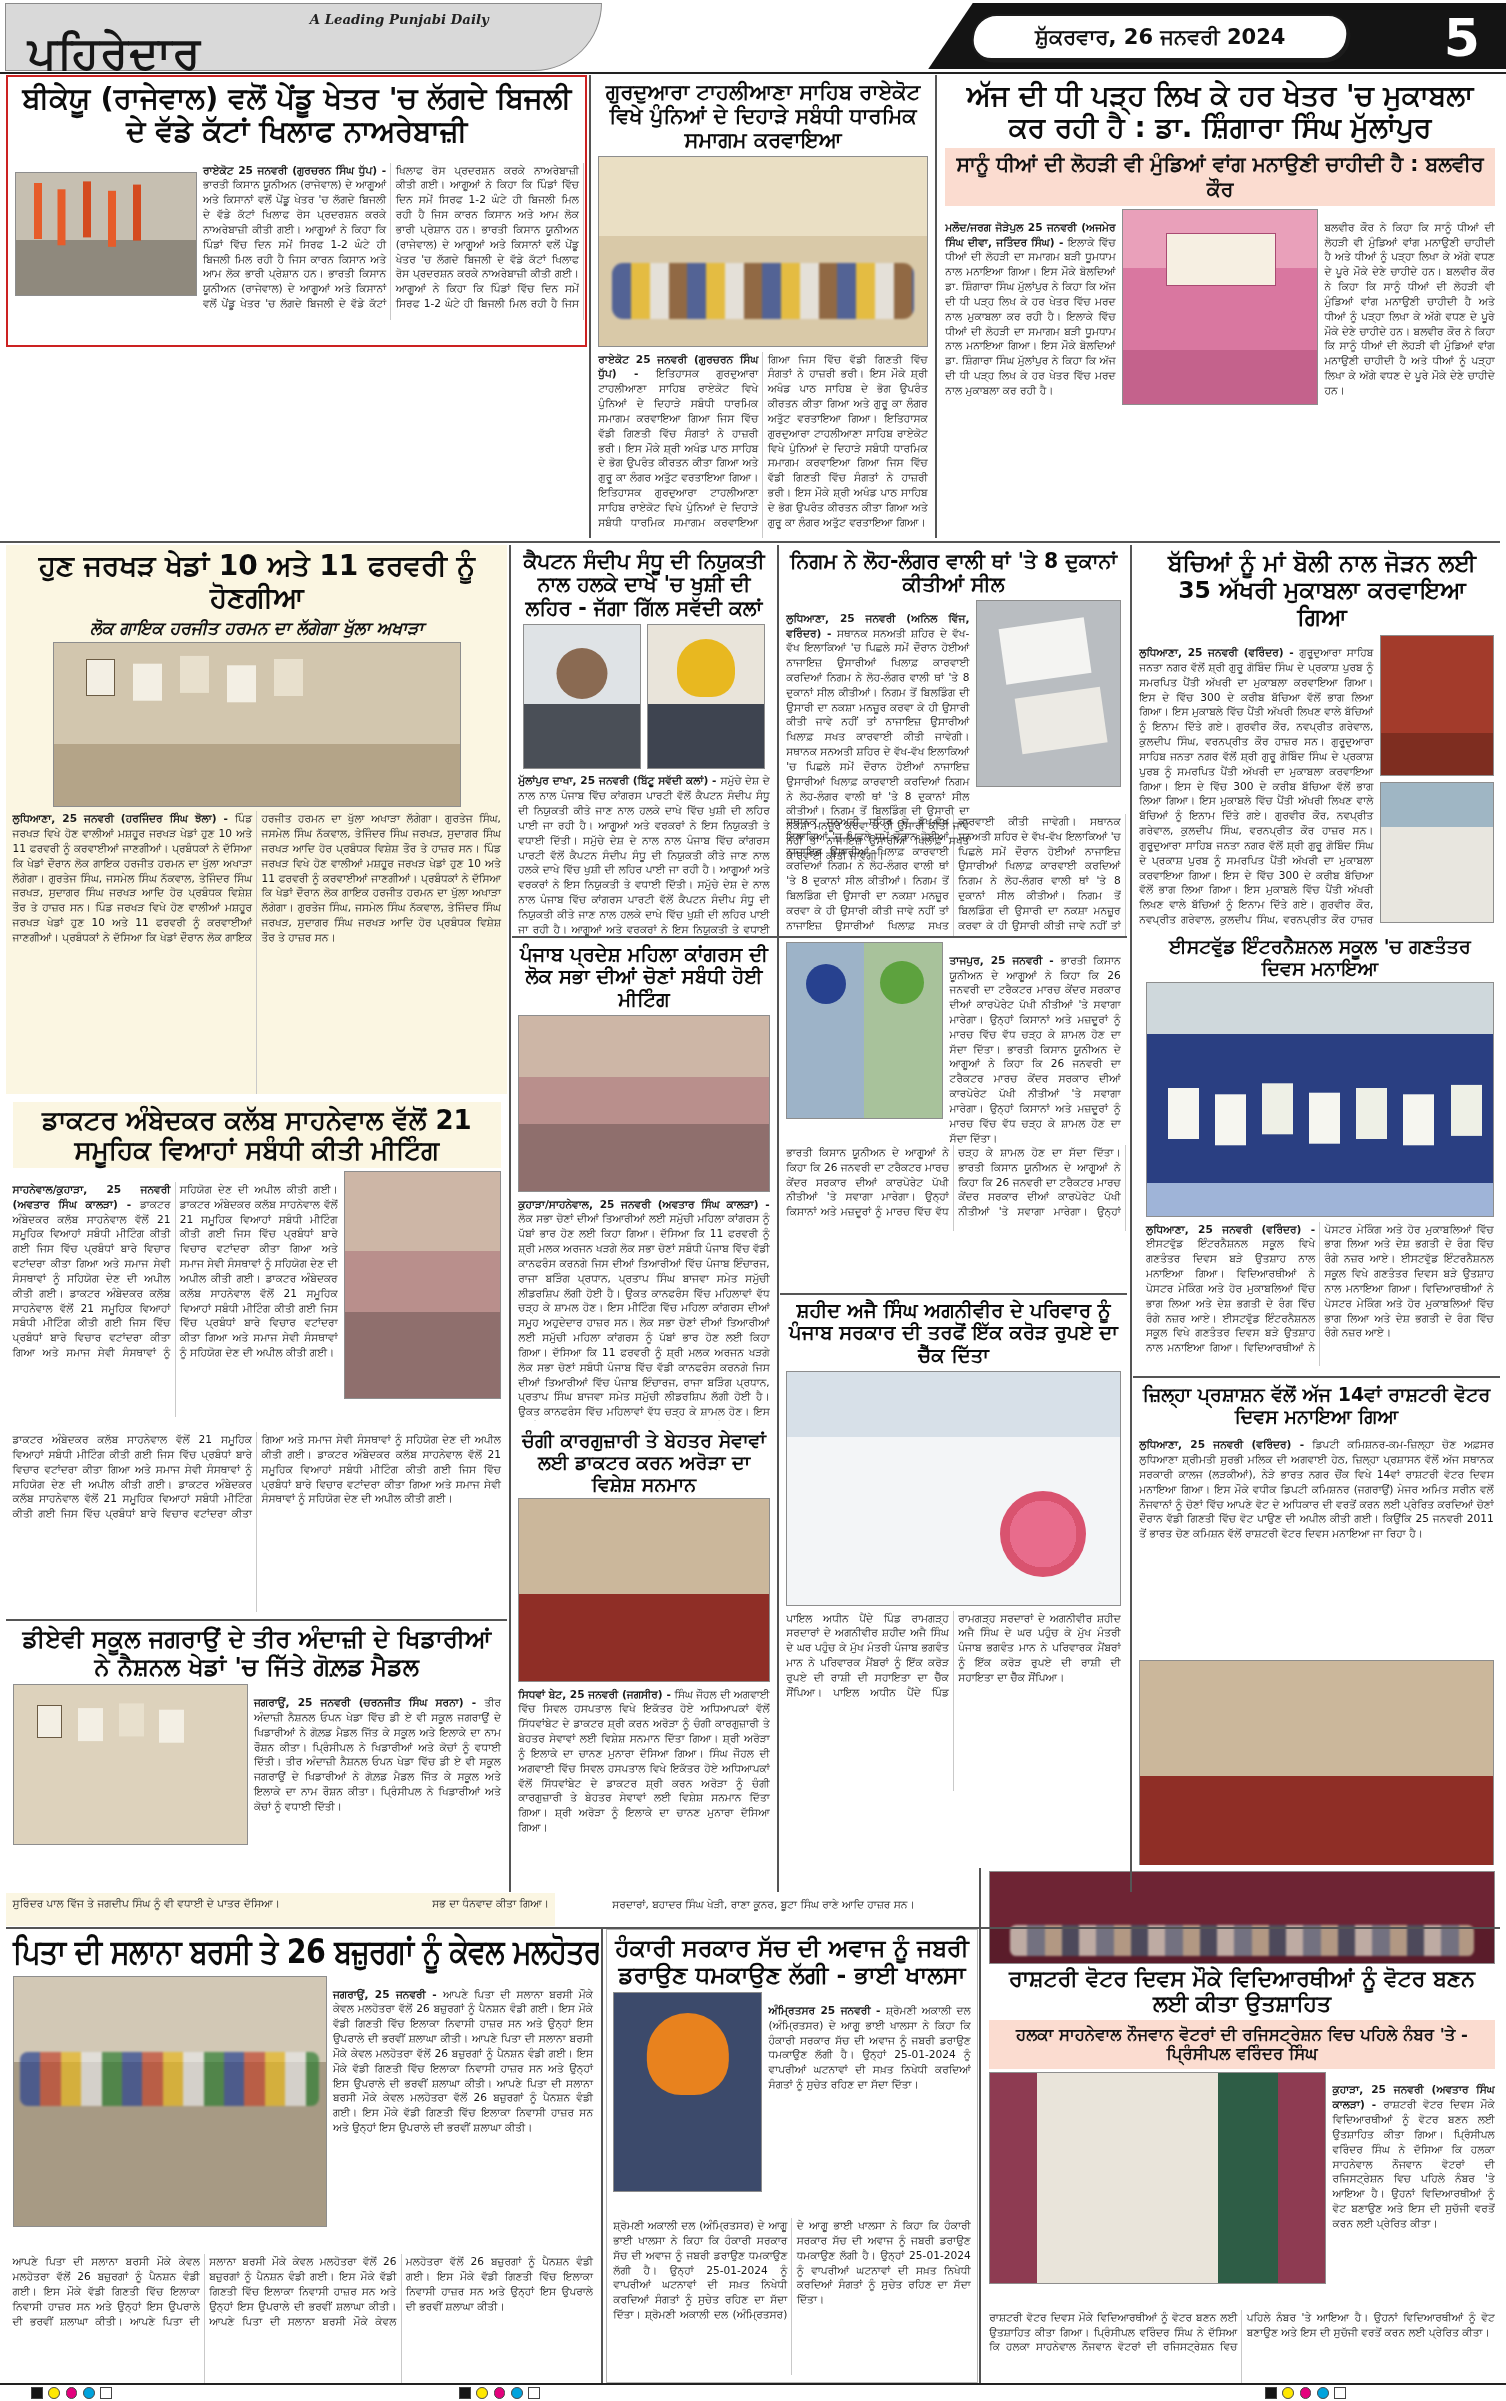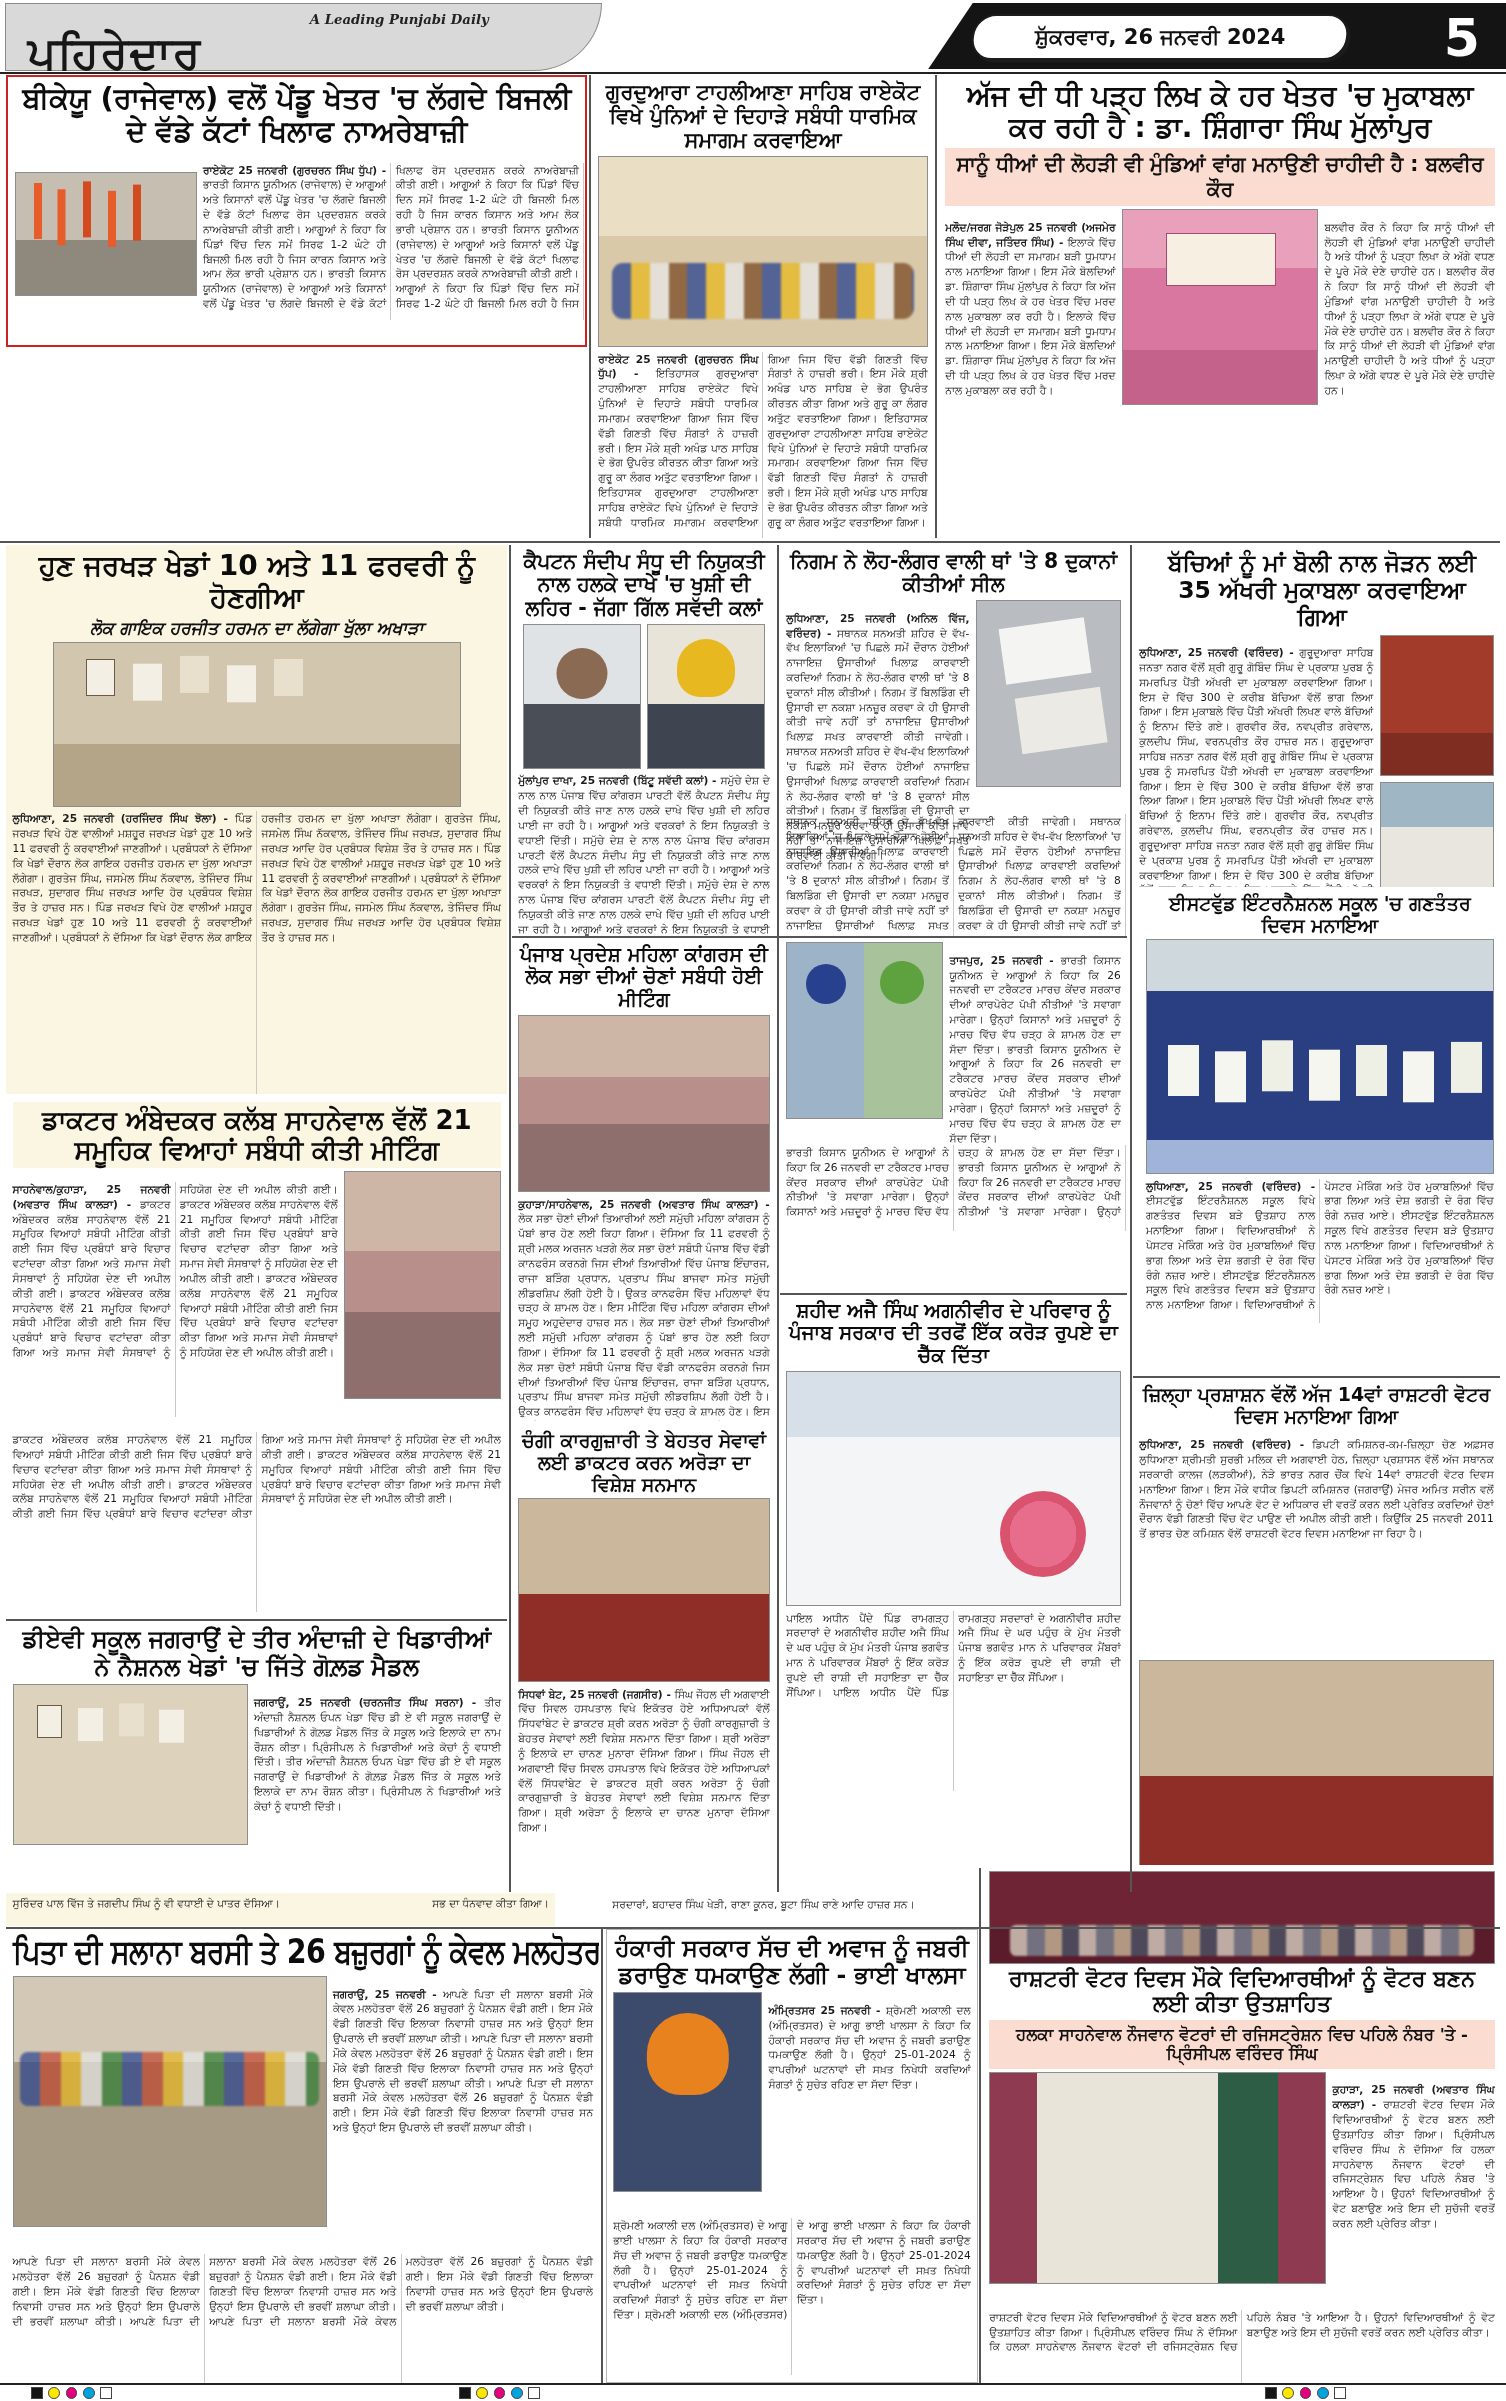--- a/index.html
+++ b/index.html
@@ -104,21 +104,21 @@
   #art-sandhu{left:512px;top:545px;width:264px;height:391px;}
   #art-sandhu .hd{font-size:20.4px;}
   #art-nigam{left:780px;top:545px;width:347px;height:391px;}
   #art-nigam .hd{font-size:20.4px;}
   #art-akhri{left:1133px;top:545px;width:367px;height:391px;}
   #art-akhri .hd{font-size:23.5px;margin-left:11px;}
   #art-mahila{left:512px;top:939px;width:264px;height:482px;}
   #art-mahila .hd{font-size:19.6px;}
   #art-tractor{left:780px;top:939px;width:347px;height:353px;}
   #art-tractor .hd{font-size:19.6px;}
-  #art-eastwood{left:1133px;top:887px;width:367px;height:436px;padding-left:13px;}
+  #art-eastwood{left:1133px;top:930px;width:367px;height:436px;padding-left:13px;}
   #art-eastwood .hd{font-size:19px;}
   #art-district{left:1133px;top:1378px;width:367px;height:487px;}
   #art-district .hd{font-size:19px;}
   #art-ambedkar{left:6.3px;top:1097px;width:501px;height:521px;}
   #art-ambedkar .hd{font-size:26px;background:#fbf6e2;padding:3.1px 0;}
   #art-arora{left:512px;top:1424px;width:264px;height:467px;}
   #art-arora .hd{font-size:19px;}
   #art-shaheed{left:780px;top:1295px;width:347px;height:549px;}
   #art-shaheed .hd{font-size:19.6px;}
   #art-dav{left:6.3px;top:1621px;width:501px;height:267px;}

